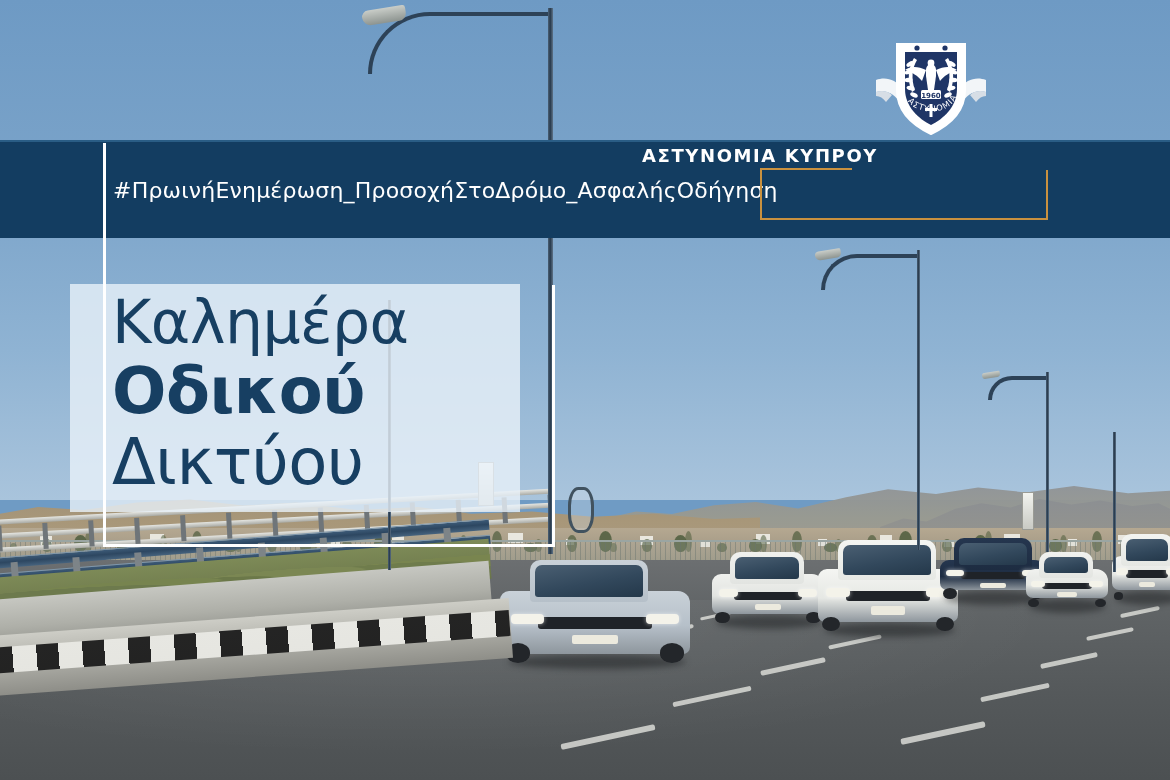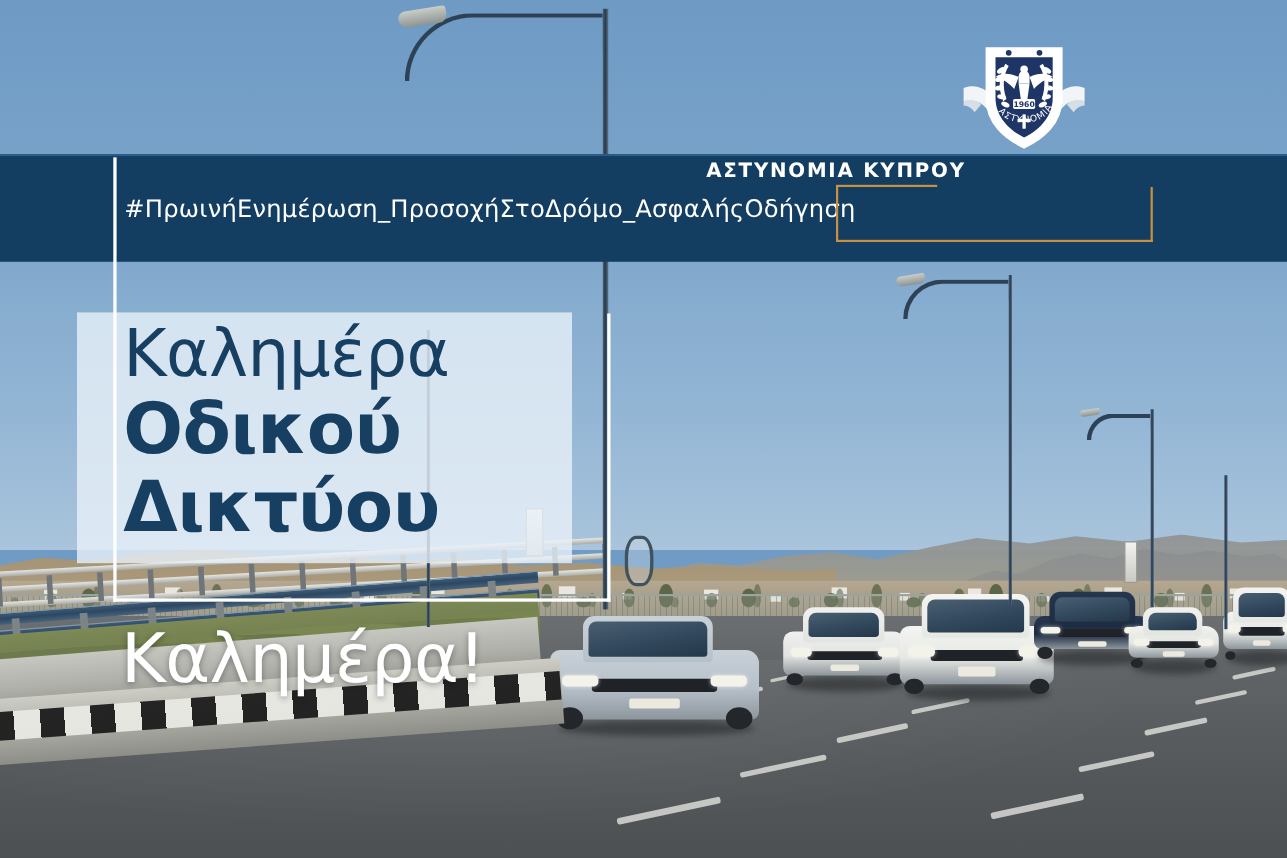--- a/index.html
+++ b/index.html
@@ -222,21 +222,21 @@
     position:absolute; left:70px; top:284px; width:450px; height:228px;
     background:rgba(232,241,249,.80);
   }
   .title-text {
     position:absolute; left:112px; top:294px; width:430px;
     color:#173f62; line-height:.95;
     font-family:"DejaVu Sans", sans-serif;
   }
   .t-line1 { font-size:60px; font-weight:400; letter-spacing:-.5px; }
   .t-line2 { font-size:64px; font-weight:700; letter-spacing:-.5px; margin-top:10px; }
-  .t-line3 { font-size:64px; font-weight:700; letter-spacing:-.5px; margin-top:10px; }
+  .t-line3 { font-size:64px; font-weight:400; letter-spacing:-.5px; margin-top:10px; }
 
   .greeting {
     position:absolute; left:110px; top:562px;
     color:#ffffff; font-size:62px; font-weight:400;
     font-family:"DejaVu Sans", sans-serif;
     text-shadow:0 2px 6px rgba(0,0,0,.35);
     letter-spacing:-.5px;
   }
 
   
@@ -554,19 +554,18 @@
     </svg>
   </div>
 
   <div class="title-plate"></div>
   <div class="title-text">
     <div class="t-line1">Καλημέρα</div>
     <div class="t-line2">Οδικού</div>
     <div class="t-line3">Δικτύου</div>
   </div>
 
-  <div class="greeting">Καλημέρα!</div>
 
   <div class="fr fr-vert-left"></div>
   <div class="fr fr-bot"></div>
   <div class="fr fr-vert-right"></div>
 
 </div>
 
 </body></html>

